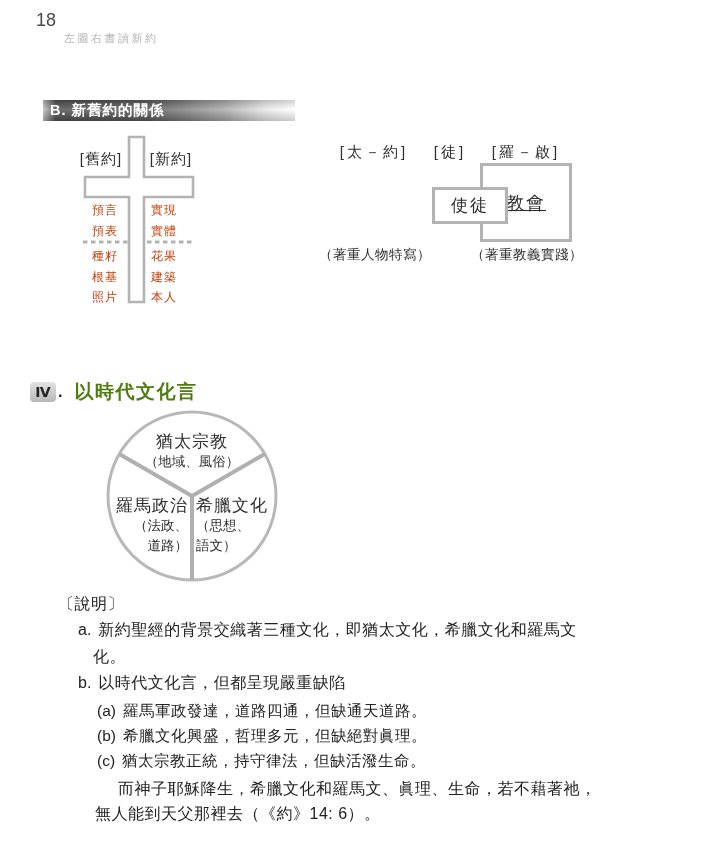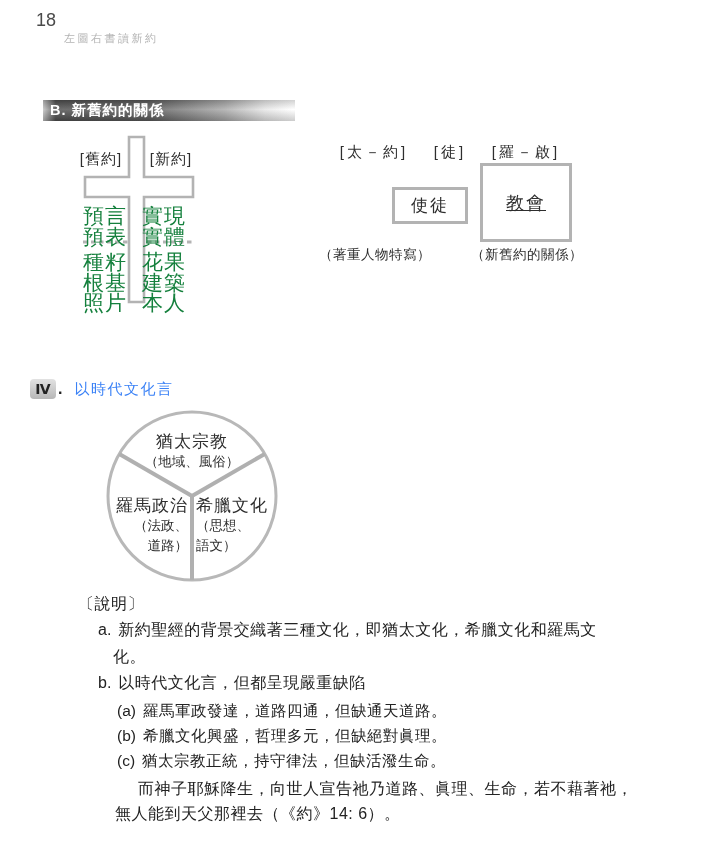--- a/index.html
+++ b/index.html
@@ -17,43 +17,43 @@
     height:21px;line-height:21px;color:#ffffff;font-weight:bold;font-size:14.5px;
     padding-left:7px;letter-spacing:1px;box-sizing:border-box;
     background:
       linear-gradient(180deg, rgba(0,0,0,.18) 0%, rgba(255,255,255,.18) 45%, rgba(0,0,0,.20) 100%),
       linear-gradient(90deg, #c2c2c2 0%, #4e4e4e 5%, #595959 42%, #a8a8a8 72%, #e6e6e6 88%, #ffffff 99%);
   }
   .bar-b{left:43px;top:100px;width:252px;}
   .bar-c{left:298px;top:100px;width:256px;}
   
   .bracket{font-size:15px;color:#2e2e2e;letter-spacing:1px;}
-  .cross-item{font-size:21px;color:#15803d;letter-spacing:1px;width:60px;text-align:center;position:absolute;}
+  .cross-item{font-size:12px;color:#c2410c;letter-spacing:1px;width:60px;text-align:center;position:absolute;}
   
   .cbox{
     box-sizing:border-box;border:3px solid #b3b3b3;background:#fff;
     display:flex;align-items:center;justify-content:center;
     font-size:18px;color:#2e2e2e;letter-spacing:2px;
   }
   .c-caption{font-size:13.5px;color:#2e2e2e;letter-spacing:0.5px;}
   
   .iv-row{left:30px;top:379px;display:flex;align-items:center;}
   .iv-badge{
     width:26px;height:20px;border-radius:4px;
     background:linear-gradient(180deg,#e2e2e2,#b7b7b7);
     display:flex;align-items:center;justify-content:center;
     font-weight:bold;font-size:14px;color:#222;
   }
   .iv-dot{font-weight:bold;font-size:16px;margin-left:2px;color:#222;}
-  .iv-title{margin-left:12px;font-weight:normal;font-size:15px;color:#3b82f6;letter-spacing:1.5px;}
+  .iv-title{margin-left:12px;font-weight:bold;font-size:19px;color:#4d7c0f;letter-spacing:1.5px;}
   
   .pie-label-main{font-size:17px;line-height:20px;color:#2e2e2e;letter-spacing:1px;}
   .pie-label-sub{font-size:13.5px;line-height:20px;color:#2e2e2e;}
   
-  .exp{font-size:16px;color:#222;letter-spacing:0.5px;white-space:nowrap;margin-left:20px;}
+  .exp{font-size:16px;color:#222;letter-spacing:0.5px;white-space:nowrap;}
   .exp-label{display:inline-block;margin-right:7px;letter-spacing:0;}
   .exp-sub{font-size:15.5px;}
 </style>
 </head>
 <body>
 
 <div class="page">
 
   <div class="abs pagenum">18</div>
   <div class="abs runtitle">左圖右書讀新約</div>
@@ -82,26 +82,26 @@
   <span class="cross-item" style="left:134px;top:269px;">建築</span>
   <span class="cross-item" style="left:134px;top:289px;">本人</span>
 
   <div class="abs bracket ctr" style="left:323px;top:143px;width:102px;letter-spacing:3px;">[太－約]</div>
   <div class="abs bracket ctr" style="left:412px;top:143px;width:76px;letter-spacing:3px;">[徒]</div>
   <div class="abs bracket ctr" style="left:474px;top:143px;width:104px;letter-spacing:3px;">[羅－啟]</div>
 
   <div class="abs cbox" style="left:480px;top:163px;width:92px;height:79px;text-decoration:underline;">
     <span>教會</span>
   </div>
-  <div class="abs cbox" style="left:392px;top:187px;width:76px;height:37px;z-index:2;font-size:17px;">
+  <div class="abs cbox" style="left:432px;top:187px;width:76px;height:37px;z-index:2;font-size:17px;">
     <span>使徒</span>
   </div>
 
   <div class="abs c-caption ctr" style="left:304px;top:246px;width:142px;">（著重人物特寫）</div>
-  <div class="abs c-caption ctr" style="left:456px;top:246px;width:142px;">（新舊約的關係）</div>
+  <div class="abs c-caption ctr" style="left:456px;top:246px;width:142px;">（著重教義實踐）</div>
 
   <div class="abs iv-row">
     <span class="iv-badge">Ⅳ</span>
     <span class="iv-dot">.</span>
     <span class="iv-title">以時代文化言</span>
   </div>
 
   <svg class="abs" style="left:104px;top:407px;" width="178" height="178" viewBox="0 0 178 178">
     <circle cx="88" cy="89" r="84" fill="#ffffff" stroke="#b8b8b8" stroke-width="3"></circle>
     <line x1="88" y1="89" x2="88" y2="173" stroke="#b0b0b0" stroke-width="4"></line>
@@ -138,16 +138,16 @@
   <div class="abs exp exp-sub" style="left:97px;top:701px;">
     <span class="exp-label">(a)</span><span>羅馬軍政發達，道路四通，但缺通天道路。</span>
   </div>
   <div class="abs exp exp-sub" style="left:97px;top:726px;">
     <span class="exp-label">(b)</span><span>希臘文化興盛，哲理多元，但缺絕對眞理。</span>
   </div>
   <div class="abs exp exp-sub" style="left:97px;top:751px;">
     <span class="exp-label">(c)</span><span>猶太宗教正統，持守律法，但缺活潑生命。</span>
   </div>
 
-  <div class="abs exp" style="left:118px;top:779px;">而神子耶穌降生，向世人宣告祂乃道路、眞理、生命，若不藉著祂，</div>
+  <div class="abs exp" style="left:118px;top:779px;">而神子耶穌降生，希臘文化和羅馬文、眞理、生命，若不藉著祂，</div>
   <div class="abs exp" style="left:95px;top:804px;">無人能到天父那裡去（《約》14: 6）。</div>
 
 </div>
 
 </body></html>

